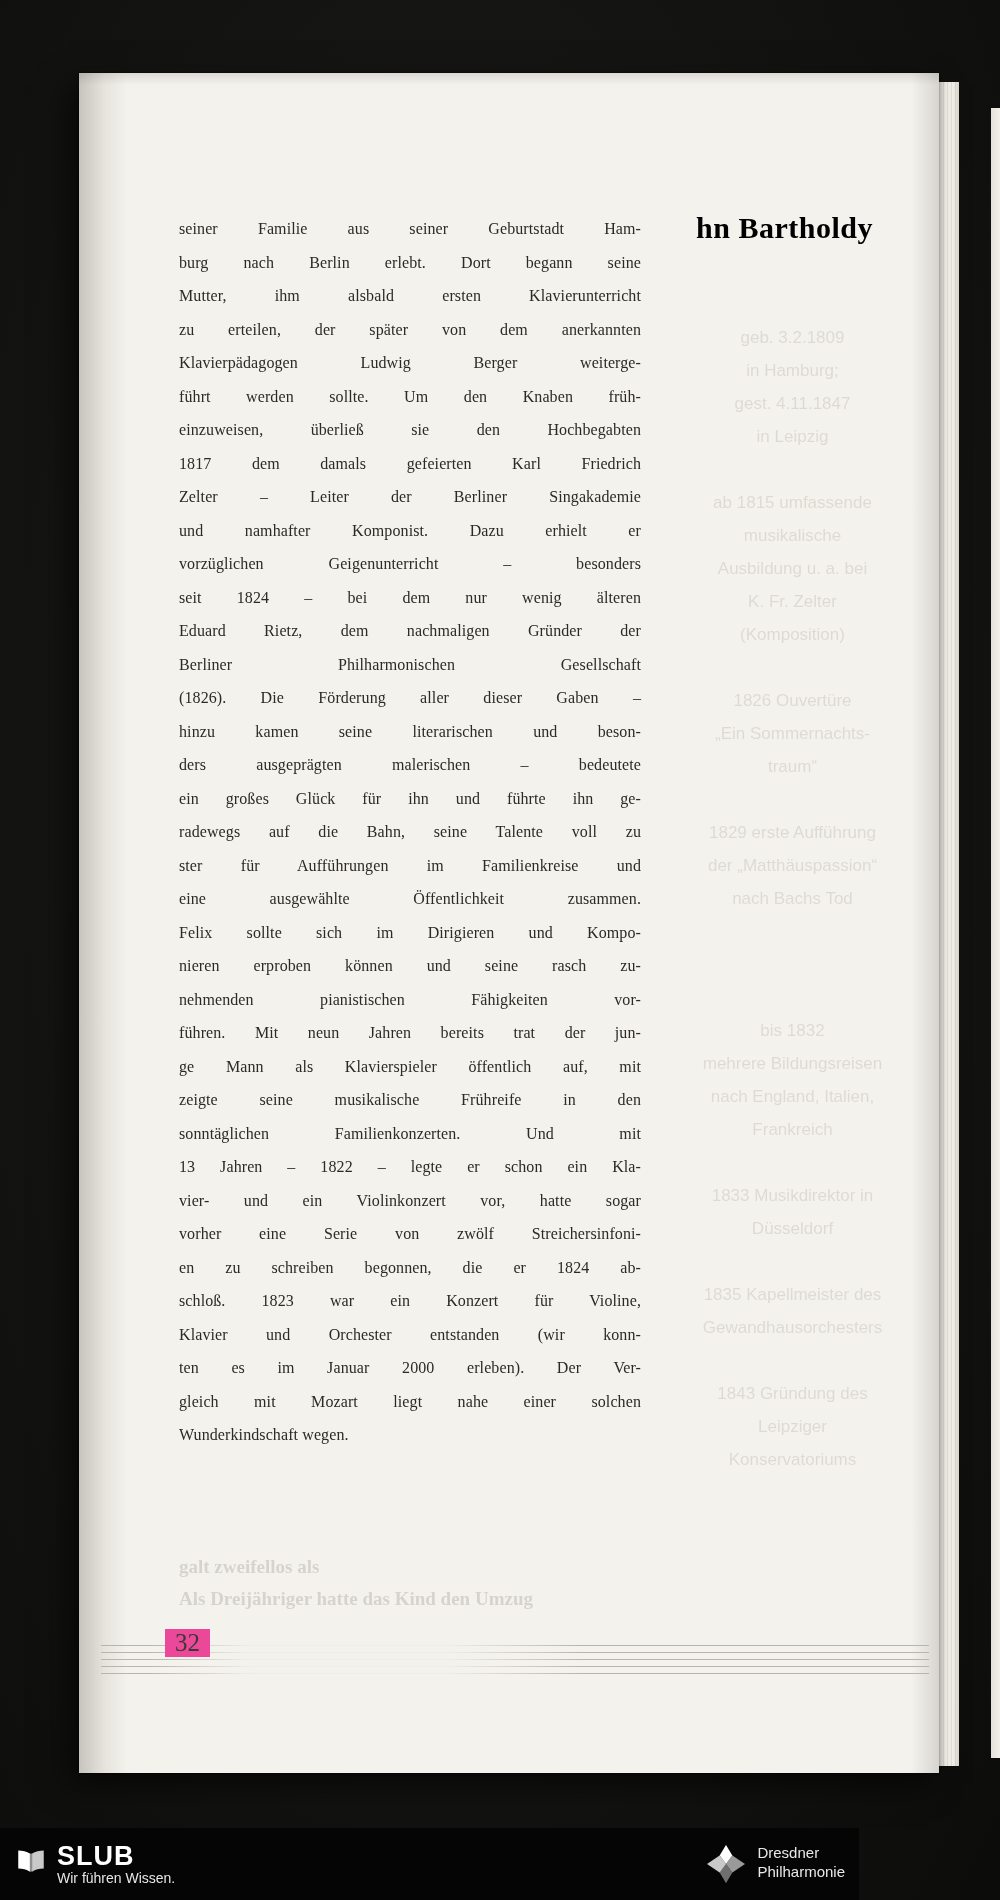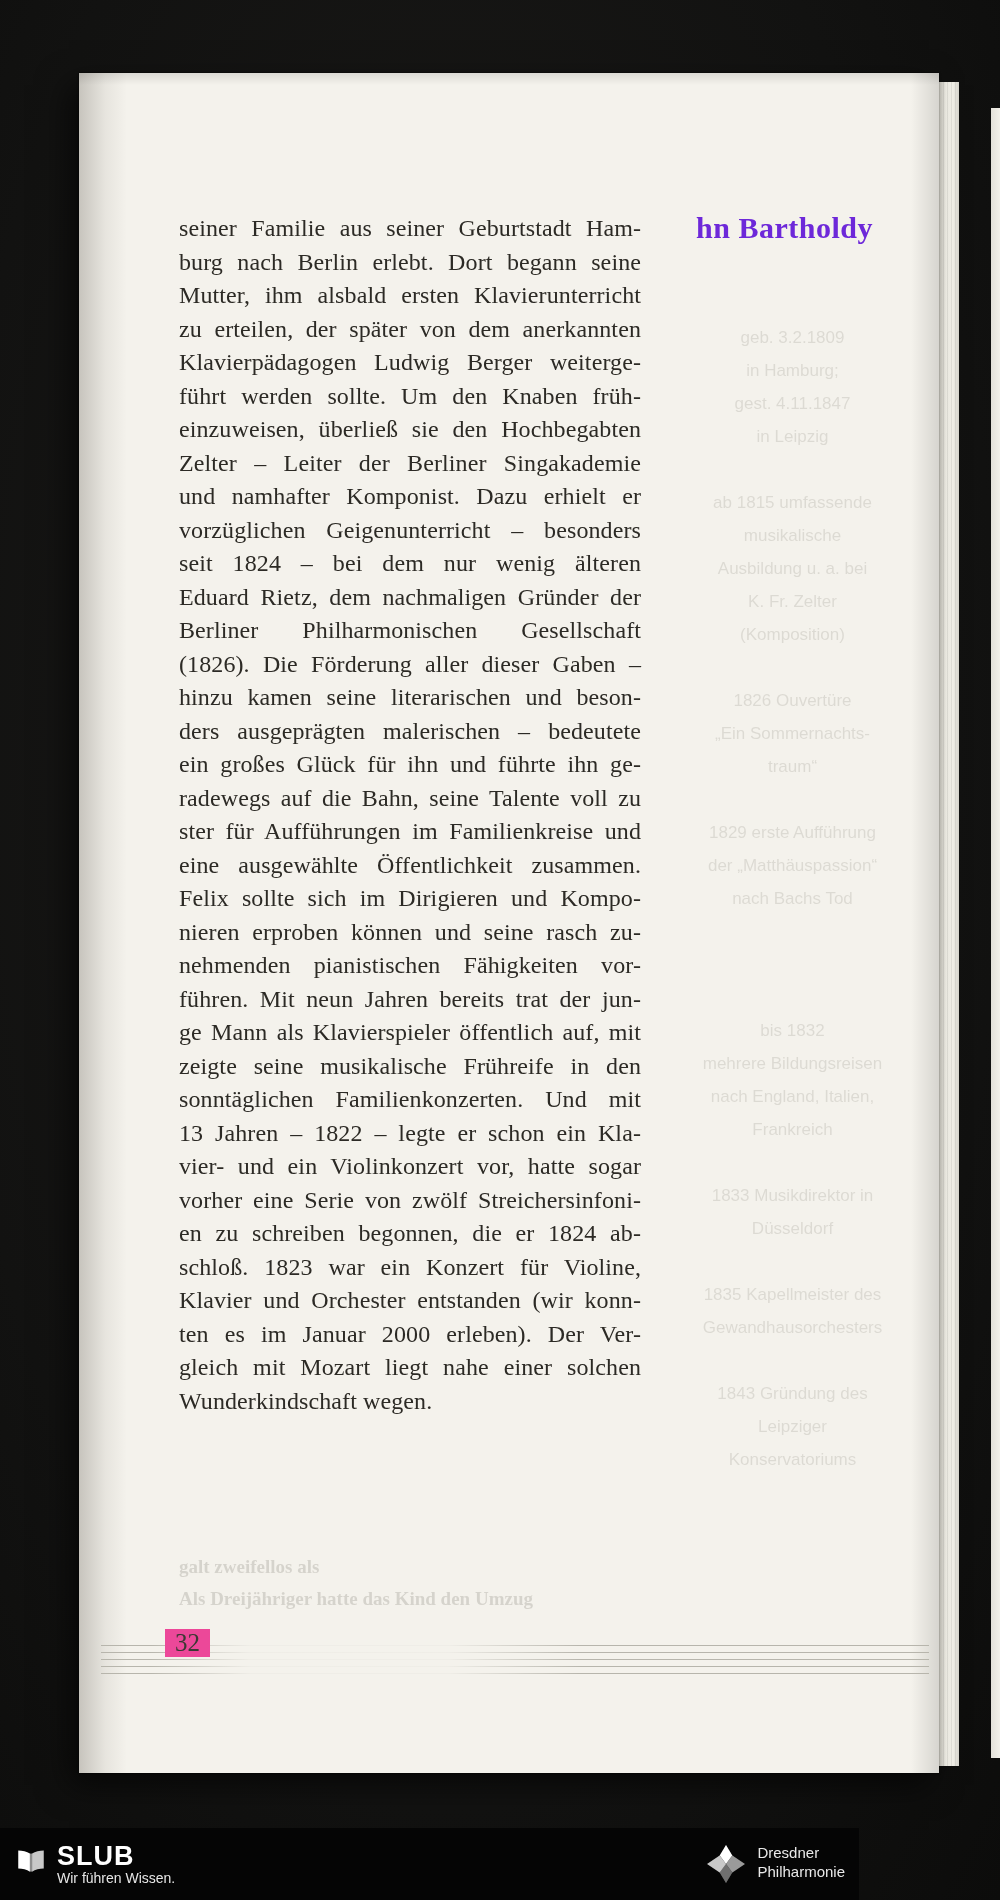--- a/index.html
+++ b/index.html
@@ -29,28 +29,28 @@
   .page-right-shade {
     position:absolute; right:0; top:0; bottom:0; width:28px;
     background:linear-gradient(to left, rgba(0,0,0,.12), rgba(0,0,0,0));
     pointer-events:none;
   }
 
   
   .ghost-header {
     position:absolute; top:138px; right:66px;
     font-size:30px; font-weight:700; letter-spacing:.5px;
-    color:#6d28d9; filter:blur(.4px);
+    color:#000000; filter:blur(.4px);
     white-space:nowrap;
   }
 
   
   .bodytext {
     position:absolute; left:100px; top:139px; width:462px;
-    font-size:24px; line-height:33.5px; color:#2c2a25;
+    font-size:16px; line-height:33.5px; color:#2c2a25;
     letter-spacing:.1px;
   }
   .bline { text-align:justify; text-align-last:justify; min-height:33.5px; }
   .bline:last-child { text-align-last:left; }
 
   
   .ghost-side {
     position:absolute; left:591px; top:248px; width:245px;
     font-size:17px; line-height:33px; color:#6e6a5e;
     opacity:.17; filter:blur(.5px);
@@ -127,20 +127,21 @@
     <div class="ghost-header">hn Bartholdy</div>
 
     <div class="bodytext">
         <div class="bline">seiner Familie aus seiner Geburtstadt Ham-</div>
         <div class="bline">burg nach Berlin erlebt. Dort begann seine</div>
         <div class="bline">Mutter, ihm alsbald ersten Klavierunterricht</div>
         <div class="bline">zu erteilen, der später von dem anerkannten</div>
         <div class="bline">Klavierpädagogen Ludwig Berger weiterge-</div>
         <div class="bline">führt werden sollte. Um den Knaben früh-</div>
         <div class="bline">einzuweisen, überließ sie den Hochbegabten</div>
+        <div class="bline">1817 dem damals gefeierten Karl Friedrich</div>
         <div class="bline">Zelter – Leiter der Berliner Singakademie</div>
         <div class="bline">und namhafter Komponist. Dazu erhielt er</div>
         <div class="bline">vorzüglichen Geigenunterricht – besonders</div>
         <div class="bline">seit 1824 – bei dem nur wenig älteren</div>
         <div class="bline">Eduard Rietz, dem nachmaligen Gründer der</div>
         <div class="bline">Berliner Philharmonischen Gesellschaft</div>
         <div class="bline">(1826). Die Förderung aller dieser Gaben –</div>
         <div class="bline">hinzu kamen seine literarischen und beson-</div>
         <div class="bline">ders ausgeprägten malerischen – bedeutete</div>
         <div class="bline">ein großes Glück für ihn und führte ihn ge-</div>

